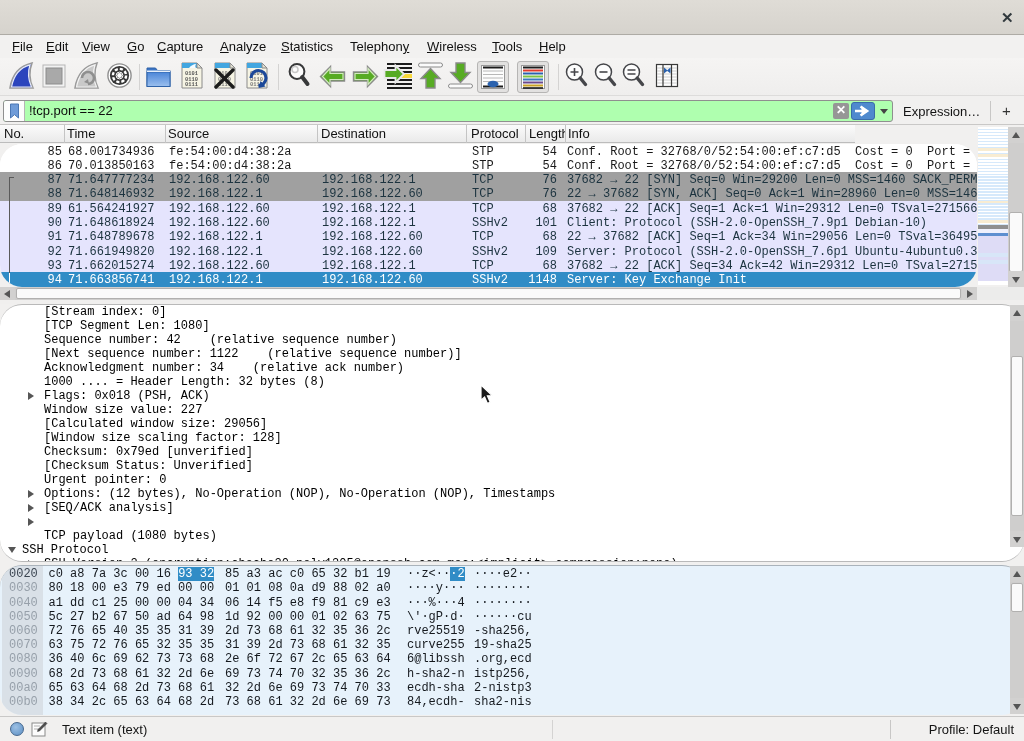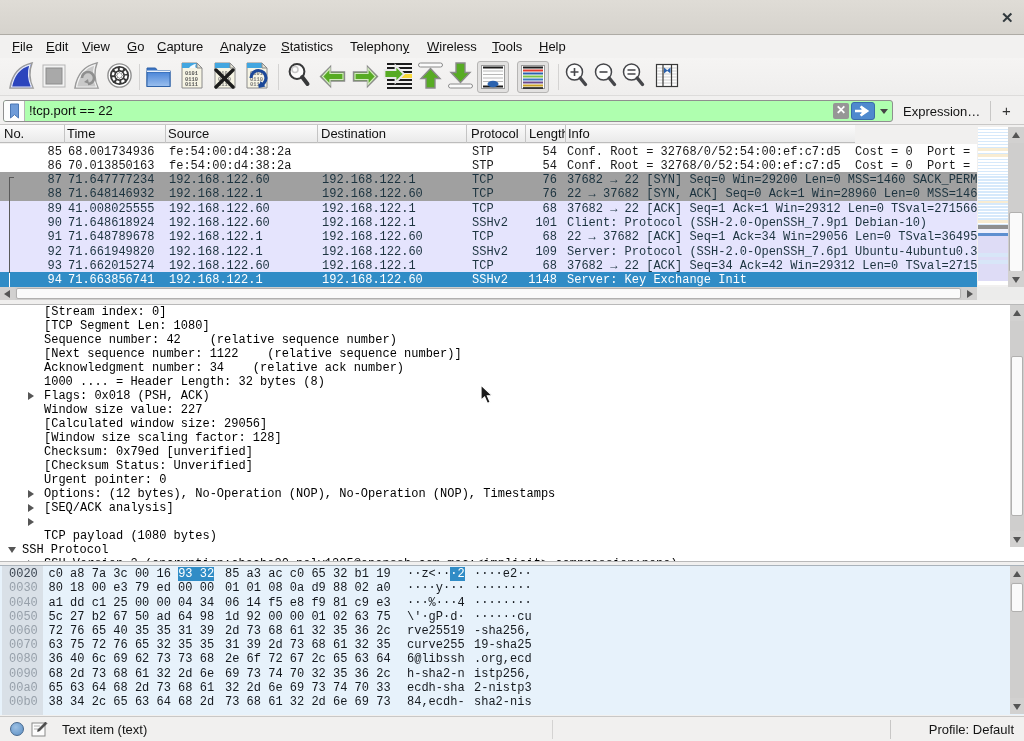--- a/index.html
+++ b/index.html
@@ -1,18 +1,18 @@
 <!DOCTYPE html>
 <html><head>
 <meta charset="utf-8">
 <style>
 * { margin:0; padding:0; box-sizing:border-box; }
 html,body { width:1024px; height:741px; overflow:hidden; }
 body { font-family:"Liberation Sans",sans-serif; position:relative; background:#f1f0ef; color:#1a1a1a; }
-.mono { font-family:"Liberation Mono",monospace; }
+.mono { font-family:"Liberation Mono",monospace;border-radius:22px; }
 .abs { position:absolute; }
 
 
 #titlebar { position:absolute; left:0; top:0; width:1024px; height:35px;
   background:linear-gradient(#dfdcd6,#d6d3cd); border-bottom:1px solid #aeaba5; }
 #titlebar .t { position:absolute; left:0; top:9px; width:1024px; text-align:center; font-size:14px; font-weight:bold; color:#343c40; }
 #titlebar .x { position:absolute; left:1001px; top:9px; font-size:15px; font-weight:bold; color:#31393d; }
 
 
 #menubar { position:absolute; left:0; top:36px; width:1024px; height:22px; background:#f2f1f0; font-size:13px; color:#111; }
@@ -295,21 +295,21 @@
   <i style="left:466px"></i>
     <i style="left:525px"></i>
     <i style="left:565px"></i>
 </div>
 
 <div id="plrows" class="mono">
 <div class="prow" style="top:0px;background:#fff"><span class="c-no">85</span><span class="c-time">68.001734936</span><span class="c-src">fe:54:00:d4:38:2a</span><span class="c-proto">STP</span><span class="c-len">54</span><span class="c-info">Conf. Root = 32768/0/52:54:00:ef:c7:d5  Cost = 0  Port = 0x8005</span></div>
 <div class="prow" style="top:14.3px;background:#fff"><span class="c-no">86</span><span class="c-time">70.013850163</span><span class="c-src">fe:54:00:d4:38:2a</span><span class="c-proto">STP</span><span class="c-len">54</span><span class="c-info">Conf. Root = 32768/0/52:54:00:ef:c7:d5  Cost = 0  Port = 0x8005</span></div>
 <div class="prow" style="top:28.6px;background:#a0a0a0;color:#1c333f"><span class="c-no">87</span><span class="c-time">71.647777234</span><span class="c-src">192.168.122.60</span><span class="c-dst">192.168.122.1</span><span class="c-proto">TCP</span><span class="c-len">76</span><span class="c-info">37682 → 22 [SYN] Seq=0 Win=29200 Len=0 MSS=1460 SACK_PERM=1 TSval=2715662368 TSecr=0 WS=128</span></div>
 <div class="prow" style="top:42.9px;background:#a0a0a0;color:#1c333f"><span class="c-no">88</span><span class="c-time">71.648146932</span><span class="c-src">192.168.122.1</span><span class="c-dst">192.168.122.60</span><span class="c-proto">TCP</span><span class="c-len">76</span><span class="c-info">22 → 37682 [SYN, ACK] Seq=0 Ack=1 Win=28960 Len=0 MSS=1460 SACK_PERM=1 TSval=3649545036 TSecr=2715662368 WS=128</span></div>
-<div class="prow" style="top:57.2px;background:#e5e4fd;color:#1c333f"><span class="c-no">89</span><span class="c-time">41.008025555</span><span class="c-src">192.168.122.60</span><span class="c-dst">192.168.122.1</span><span class="c-proto">TCP</span><span class="c-len">68</span><span class="c-info">37682 → 22 [ACK] Seq=1 Ack=1 Win=29312 Len=0 TSval=2715662368 TSecr=3649545036</span></div>
+<div class="prow" style="top:57.2px;background:#e5e4fd;color:#1c333f"><span class="c-no">89</span><span class="c-time">61.564241927</span><span class="c-src">192.168.122.60</span><span class="c-dst">192.168.122.1</span><span class="c-proto">TCP</span><span class="c-len">68</span><span class="c-info">37682 → 22 [ACK] Seq=1 Ack=1 Win=29312 Len=0 TSval=2715662368 TSecr=3649545036</span></div>
 <div class="prow" style="top:71.5px;background:#e5e4fd;color:#1c333f"><span class="c-no">90</span><span class="c-time">71.648618924</span><span class="c-src">192.168.122.60</span><span class="c-dst">192.168.122.1</span><span class="c-proto">SSHv2</span><span class="c-len">101</span><span class="c-info">Client: Protocol (SSH-2.0-OpenSSH_7.9p1 Debian-10)</span></div>
 <div class="prow" style="top:85.8px;background:#e5e4fd;color:#1c333f"><span class="c-no">91</span><span class="c-time">71.648789678</span><span class="c-src">192.168.122.1</span><span class="c-dst">192.168.122.60</span><span class="c-proto">TCP</span><span class="c-len">68</span><span class="c-info">22 → 37682 [ACK] Seq=1 Ack=34 Win=29056 Len=0 TSval=3649545037 TSecr=2715662369</span></div>
 <div class="prow" style="top:100.1px;background:#e5e4fd;color:#1c333f"><span class="c-no">92</span><span class="c-time">71.661949820</span><span class="c-src">192.168.122.1</span><span class="c-dst">192.168.122.60</span><span class="c-proto">SSHv2</span><span class="c-len">109</span><span class="c-info">Server: Protocol (SSH-2.0-OpenSSH_7.6p1 Ubuntu-4ubuntu0.3)</span></div>
 <div class="prow" style="top:114.4px;background:#e5e4fd;color:#1c333f"><span class="c-no">93</span><span class="c-time">71.662015274</span><span class="c-src">192.168.122.60</span><span class="c-dst">192.168.122.1</span><span class="c-proto">TCP</span><span class="c-len">68</span><span class="c-info">37682 → 22 [ACK] Seq=34 Ack=42 Win=29312 Len=0 TSval=2715662382 TSecr=3649545050</span></div>
 <div class="prow" style="top:128.7px;background:#308cc6;color:#fff"><span class="c-no">94</span><span class="c-time">71.663856741</span><span class="c-src">192.168.122.1</span><span class="c-dst">192.168.122.60</span><span class="c-proto">SSHv2</span><span class="c-len">1148</span><span class="c-info">Server: Key Exchange Init</span></div>
 <div style="position:absolute;left:9px;top:33px;width:1px;height:110px;background:#5a5a5a"></div>
 <div style="position:absolute;left:9px;top:33px;width:5px;height:1px;background:#5a5a5a"></div>
 <div style="position:absolute;left:9px;top:129px;width:1px;height:14px;background:#fff"></div>
 </div>
 

